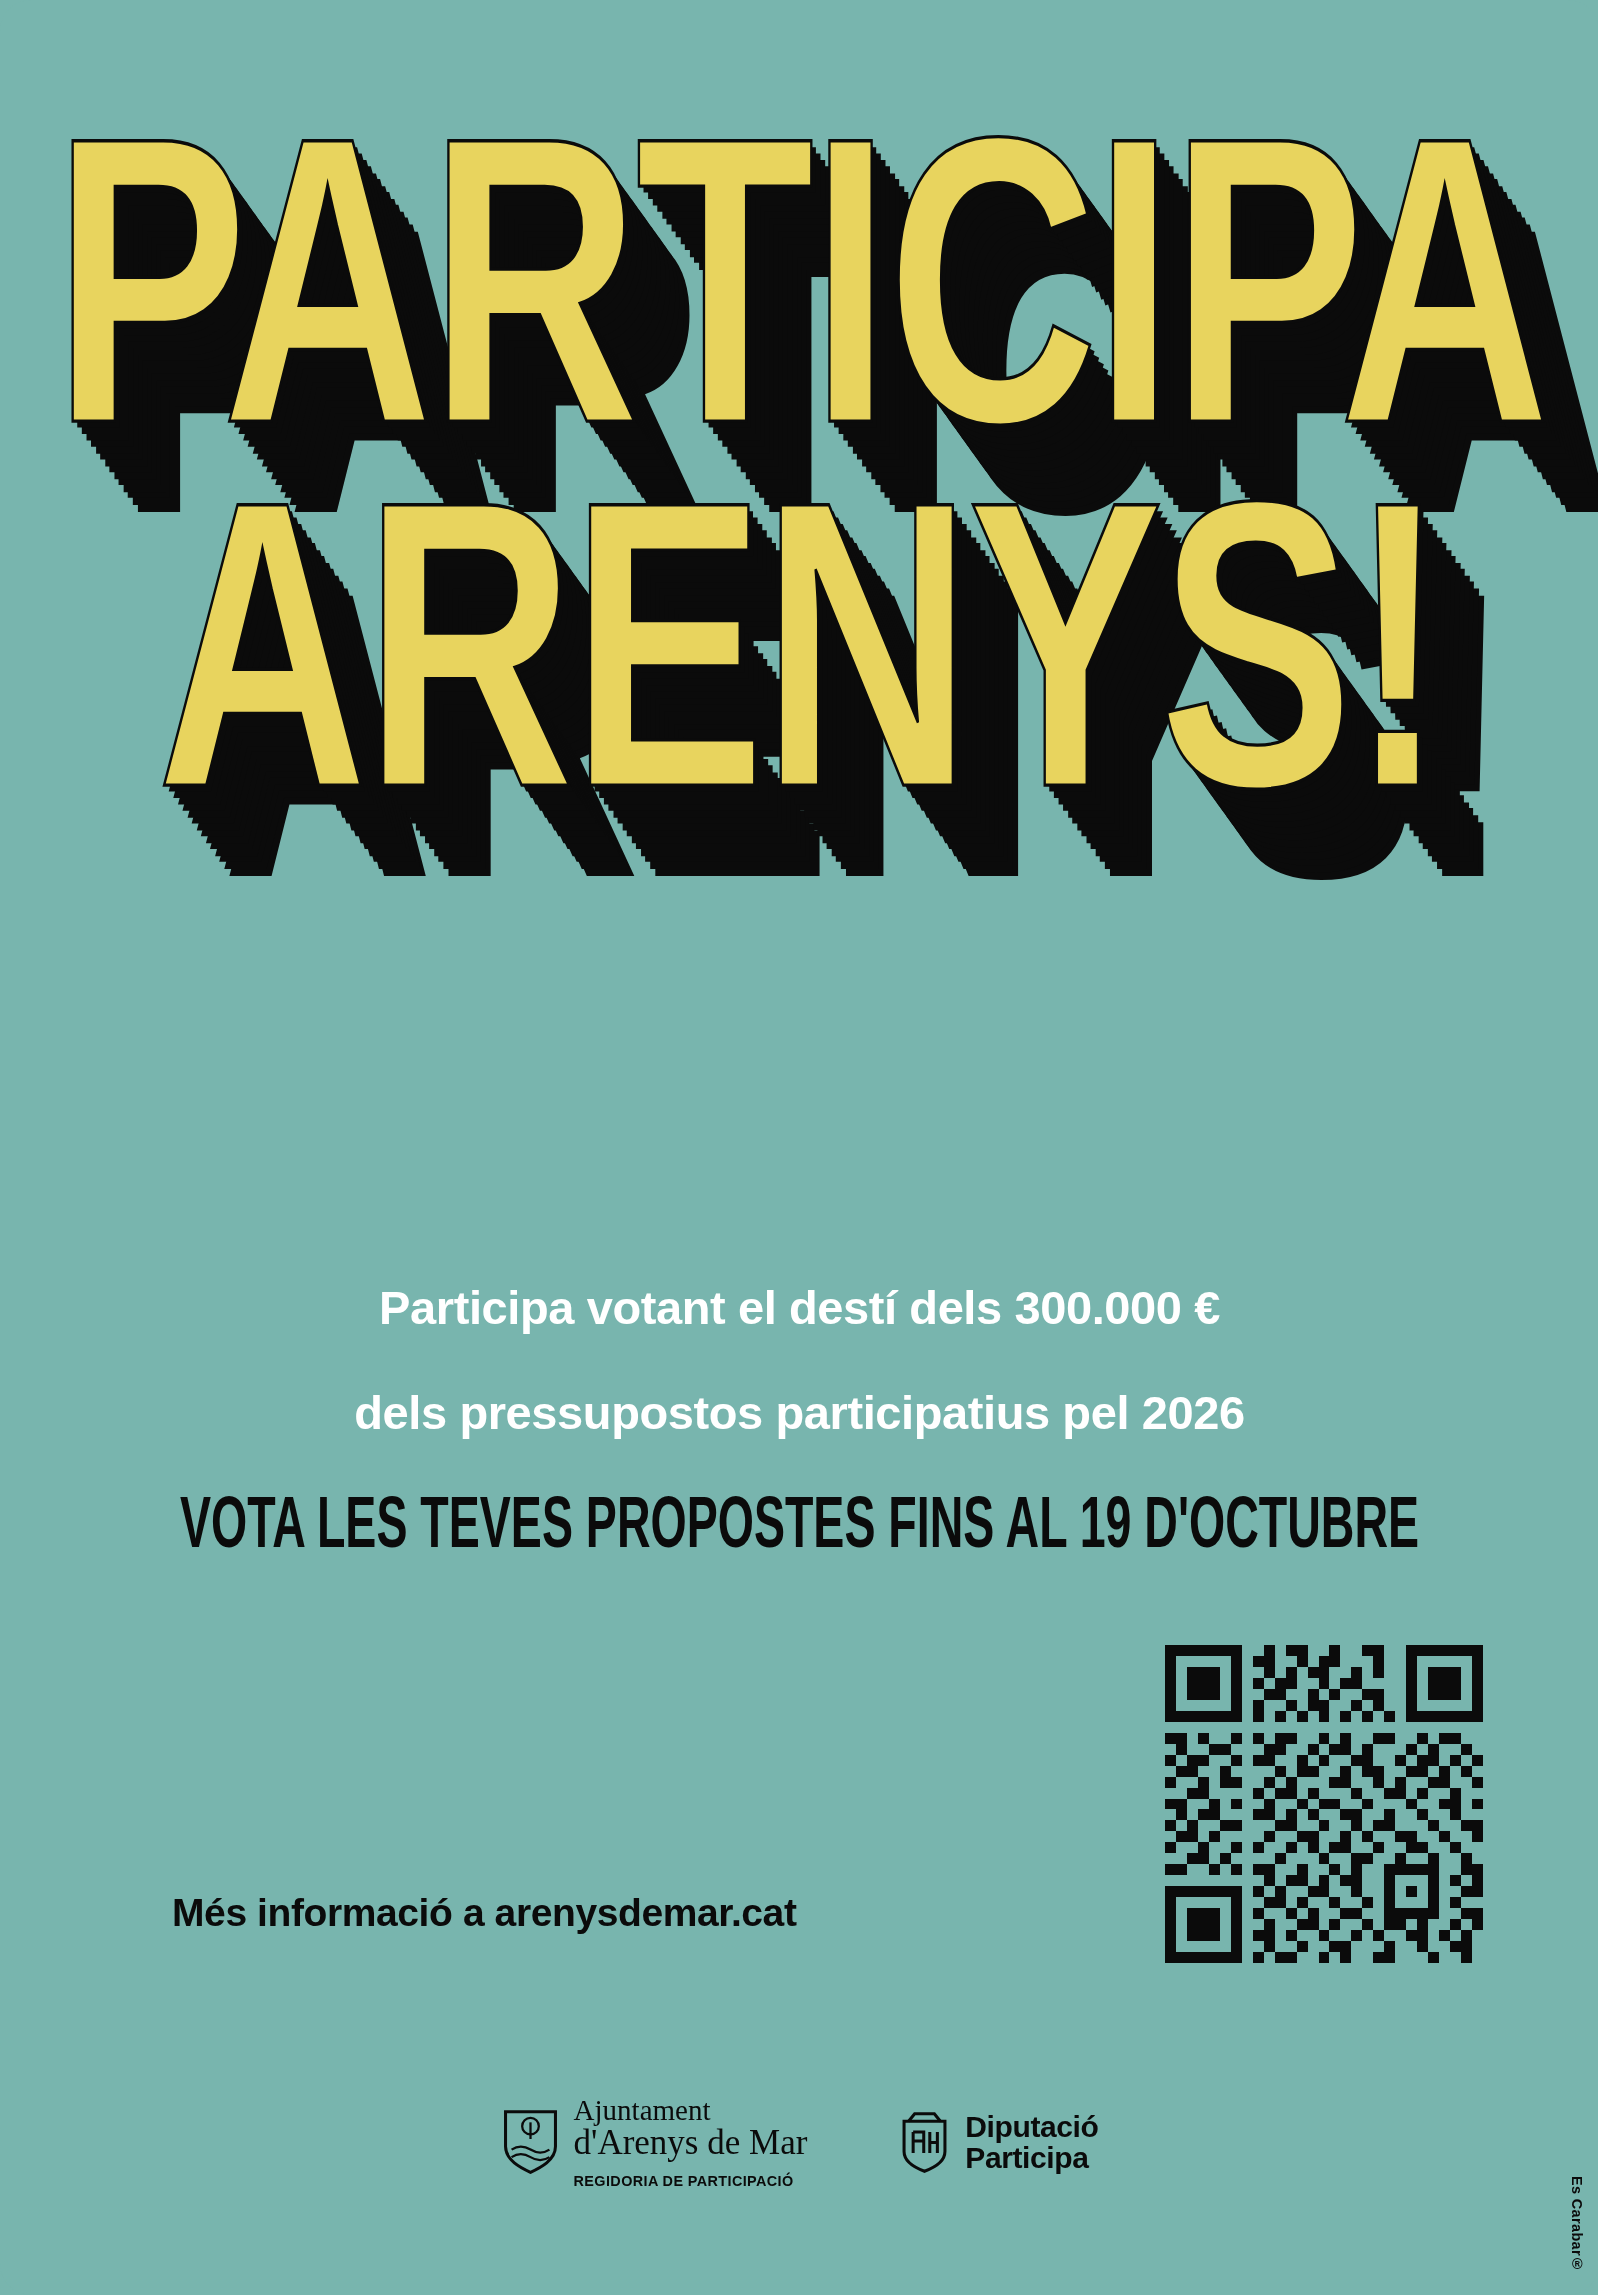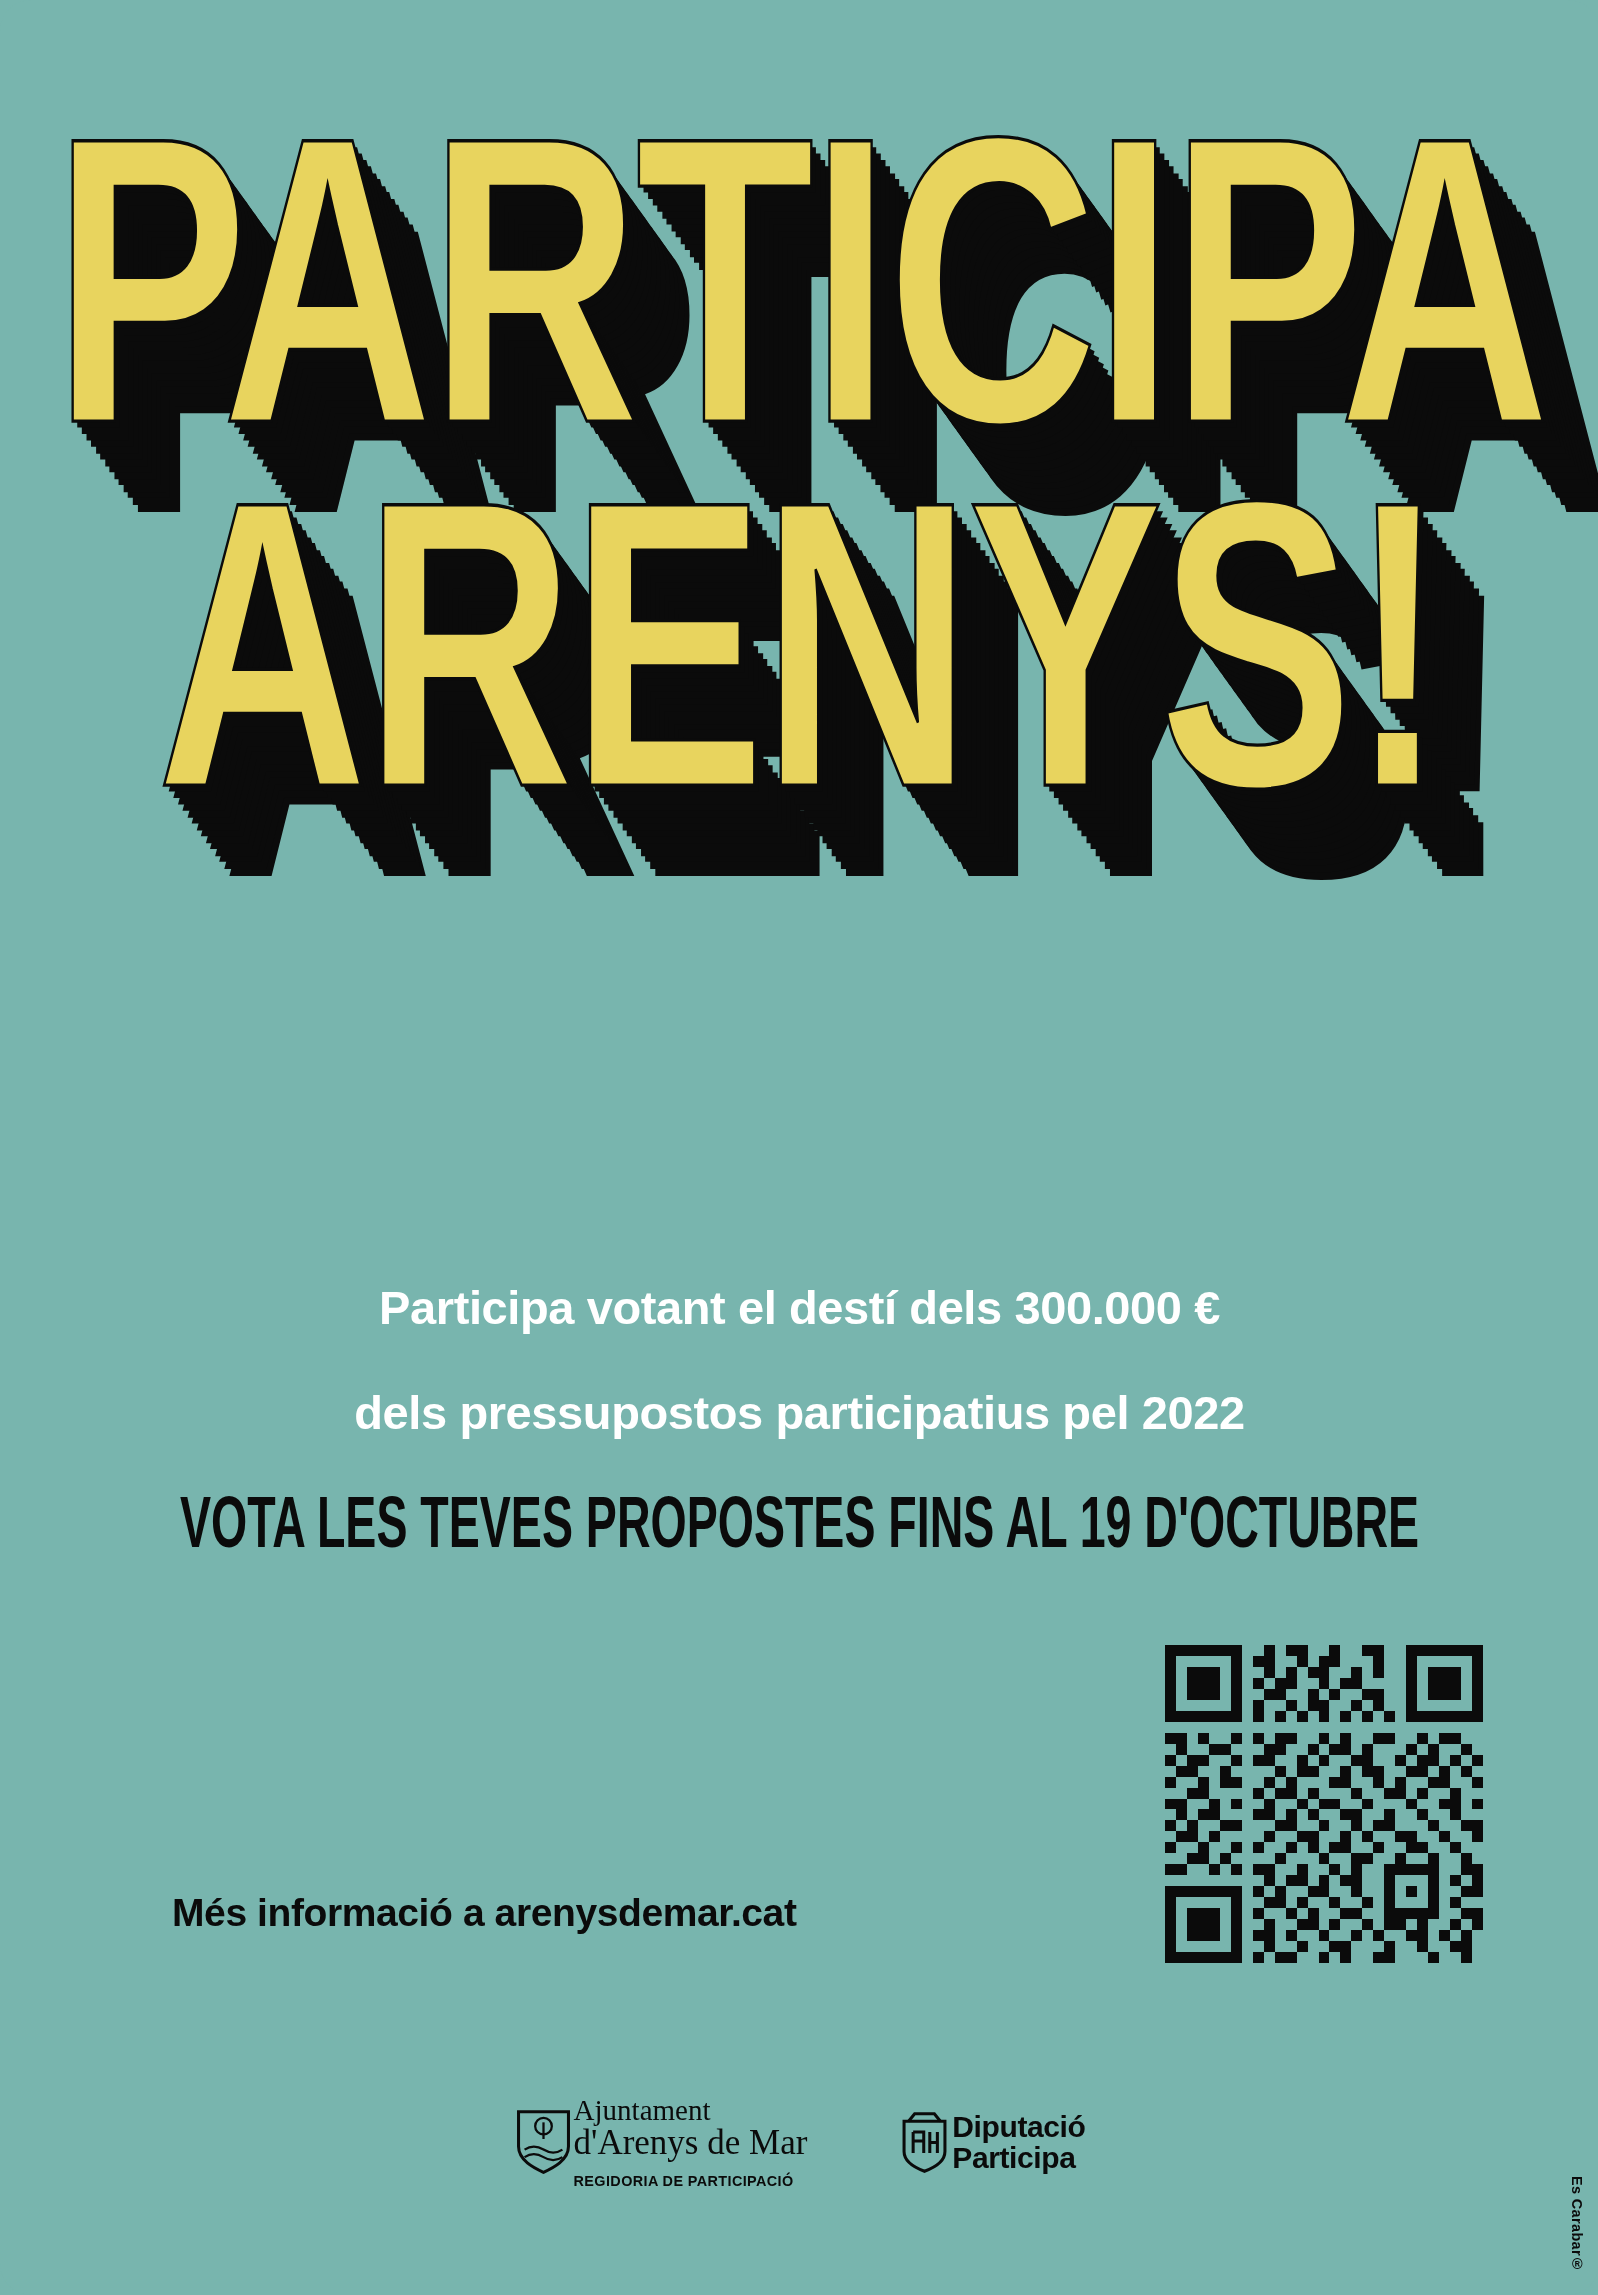--- a/index.html
+++ b/index.html
@@ -165,21 +165,21 @@
     right: 0;
     top: 2095px;
     display: flex;
     justify-content: center;
     align-items: center;
     gap: 91px;
   }
   .logo {
     display: flex;
     align-items: center;
-    gap: 1px;
+    gap: 14px;
     color: #0b0b0b;
   }
   .logo-mark { flex: 0 0 auto; }
   .logo-text { line-height: 1.05; }
   .logo-text .l1 {
     font-family: "Liberation Serif", serif;
     font-size: 29px;
     font-weight: 400;
     display: block;
   }
@@ -223,21 +223,21 @@
 
 <div class="poster">
 
   <div class="headline">
     <span class="hl-line hl-1">PARTICIPA</span>
     <span class="hl-line hl-2">ARENYS!</span>
   </div>
 
   <div class="subtitle">
     <span>Participa votant el destí dels 300.000 €</span>
-    <span>dels pressupostos participatius pel 2022</span>
+    <span>dels pressupostos participatius pel 2026</span>
   </div>
 
   <div class="banner">VOTA LES TEVES PROPOSTES FINS AL 19 D'OCTUBRE</div>
 
 
   <div class="more">Més informació a arenysdemar.cat</div>
 
   <div class="qr-wrap">
     <svg class="qr" viewBox="0 0 29 29" shape-rendering="crispEdges">
       <rect width="29" height="29" fill="#78b5ae"></rect>

